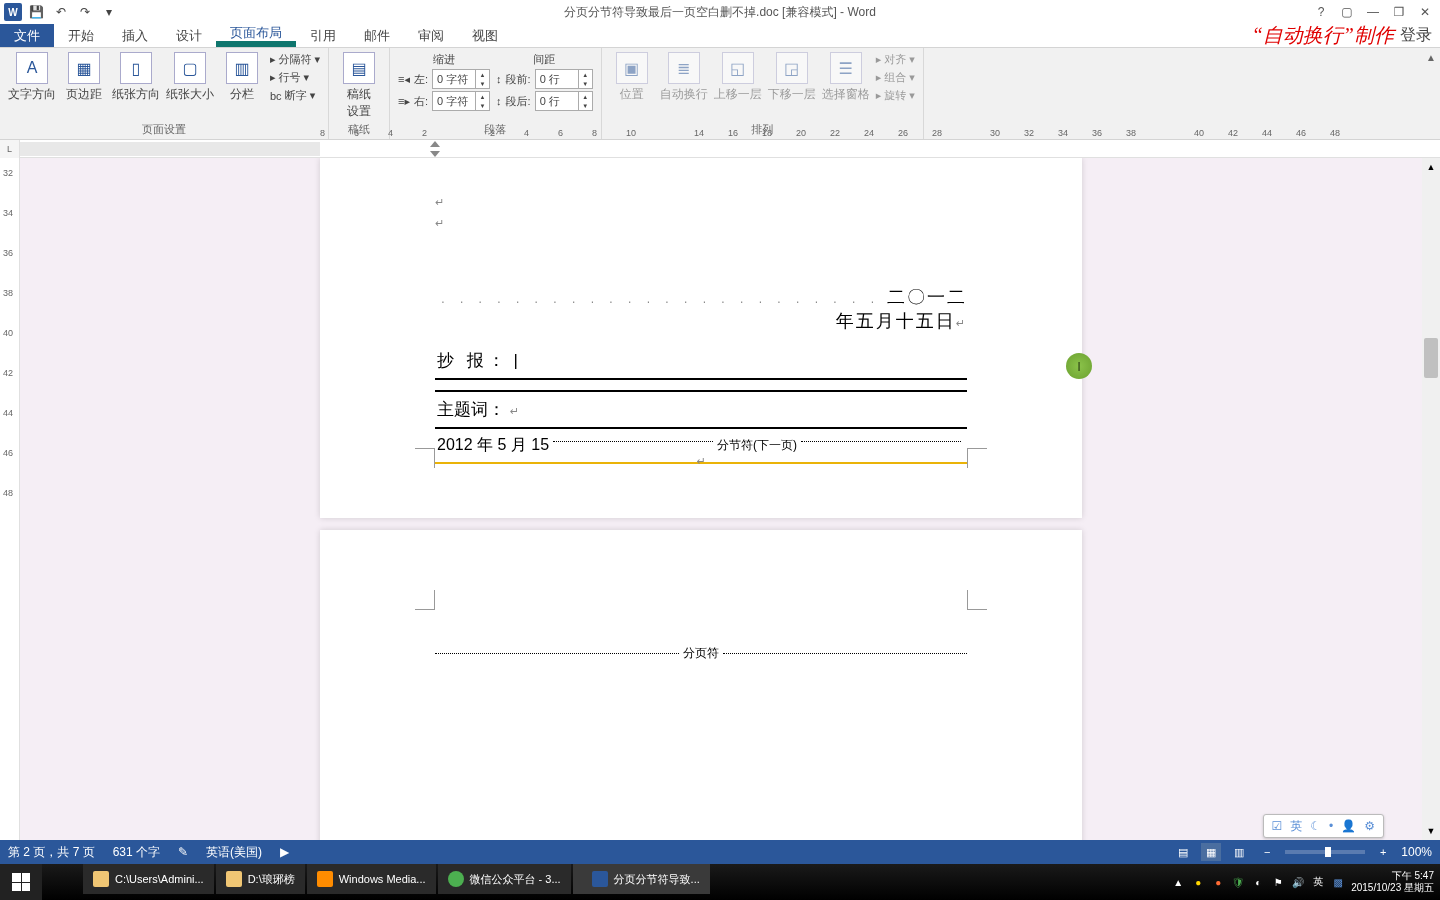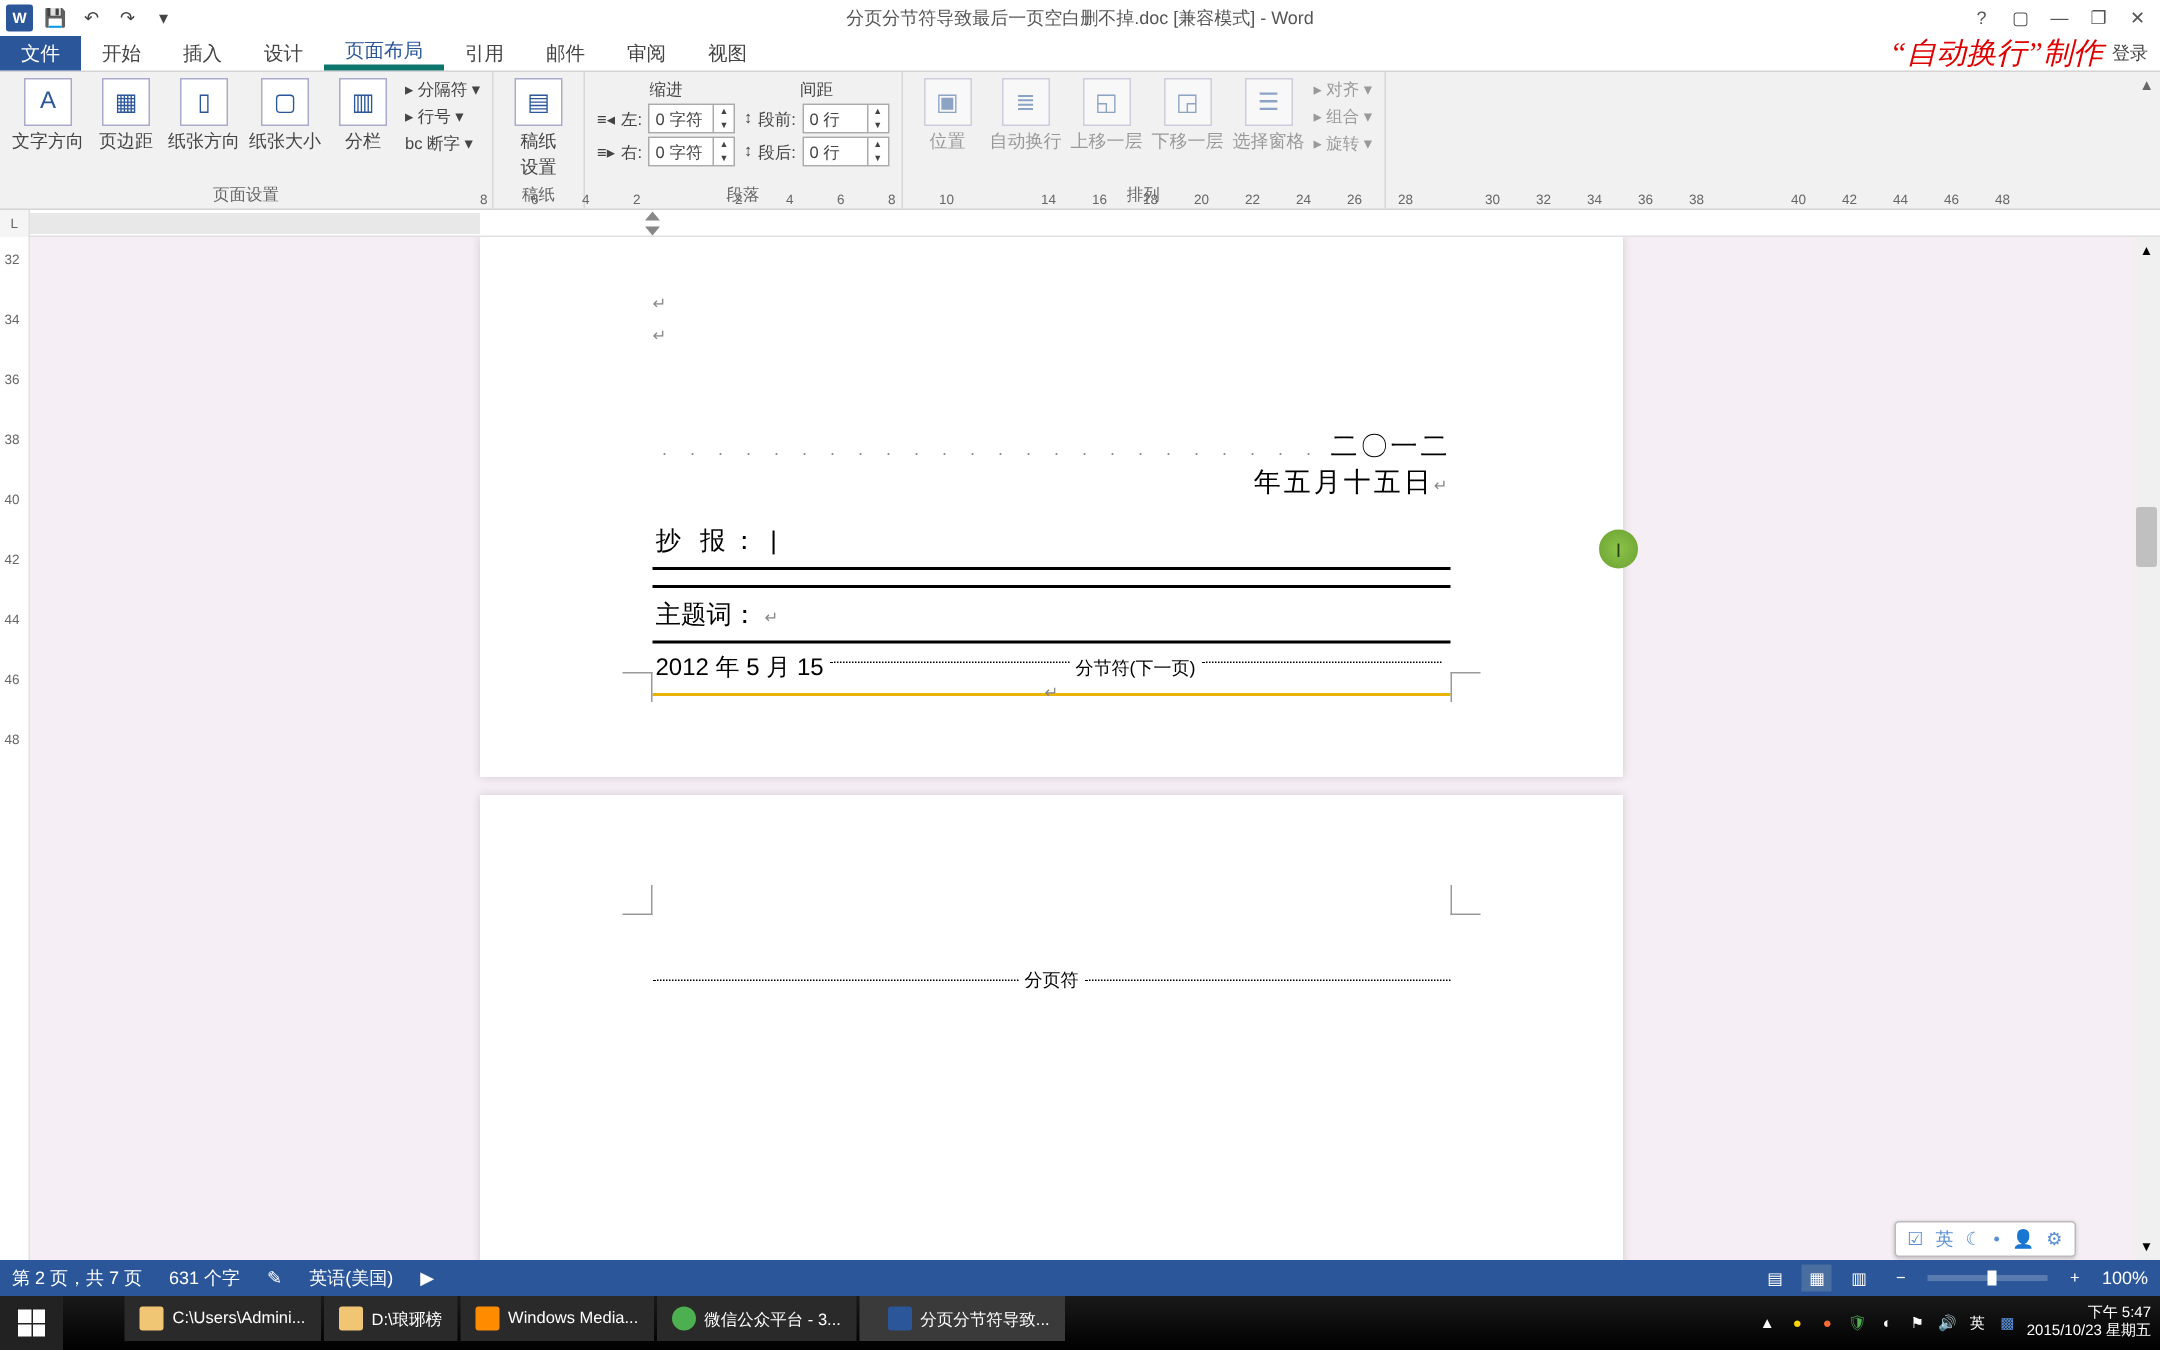--- a/index.html
+++ b/index.html
@@ -11,24 +11,24 @@
 .word-icon { width: 18px; height: 18px; background: #2b579a; color: #fff; font-size: 10px; font-weight: bold; display: flex; align-items: center; justify-content: center; border-radius: 2px; }
 .qat-btn { width: 18px; height: 18px; display: flex; align-items: center; justify-content: center; font-size: 12px; color: #444; cursor: pointer; }
 .titlebar-center { position: absolute; left: 50%; transform: translateX(-50%); font-size: 12px; color: #555; }
 .titlebar-right { position: absolute; right: 6px; display: flex; gap: 8px; align-items: center; }
 .win-btn { width: 18px; height: 18px; display: flex; align-items: center; justify-content: center; font-size: 12px; color: #555; }
 
 
 .ribbon-tabs { height: 24px; background: #fff; display: flex; align-items: center; font-size: 13px; border-bottom: 1px solid #d4d4d4; position: relative; }
 .tab-file { background: #2b579a; color: #fff; padding: 4px 14px; height: 100%; display: flex; align-items: center; }
 .tab { padding: 4px 14px; color: #444; cursor: pointer; height: 100%; display: flex; align-items: center; }
-.tab.active { color: #2b579a; border-bottom: 4px solid #0f766e; }
+.tab.active { color: #2b579a; border-bottom: 6px solid #0f766e; }
 .ribbon-right { position: absolute; right: 8px; display: flex; align-items: center; gap: 6px; }
 .watermark { color: #e00000; font-size: 20px; font-family: "SimSun", serif; font-style: italic; }
-.login { font-size: 12px; color: #444; }
+.login { font-size: 16px; color: #444; }
 
 
 .ribbon { height: 92px; background: #f1f1f1; border-bottom: 1px solid #d4d4d4; display: flex; font-size: 12px; color: #444; position: relative; }
 .ribbon-group { border-right: 1px solid #d8d8d8; padding: 4px 8px 2px; display: flex; flex-direction: column; justify-content: space-between; }
 .group-content { display: flex; gap: 6px; align-items: flex-start; }
 .group-label { text-align: center; font-size: 11px; color: #666; }
 .big-btn { display: flex; flex-direction: column; align-items: center; gap: 2px; cursor: pointer; min-width: 44px; }
 .big-btn-icon { width: 32px; height: 32px; background: #fff; border: 1px solid #aac; display: flex; align-items: center; justify-content: center; font-size: 16px; color: #2b579a; }
 .small-list { display: flex; flex-direction: column; gap: 3px; font-size: 11px; }
 .small-item { display: flex; align-items: center; gap: 3px; cursor: pointer; white-space: nowrap; }

